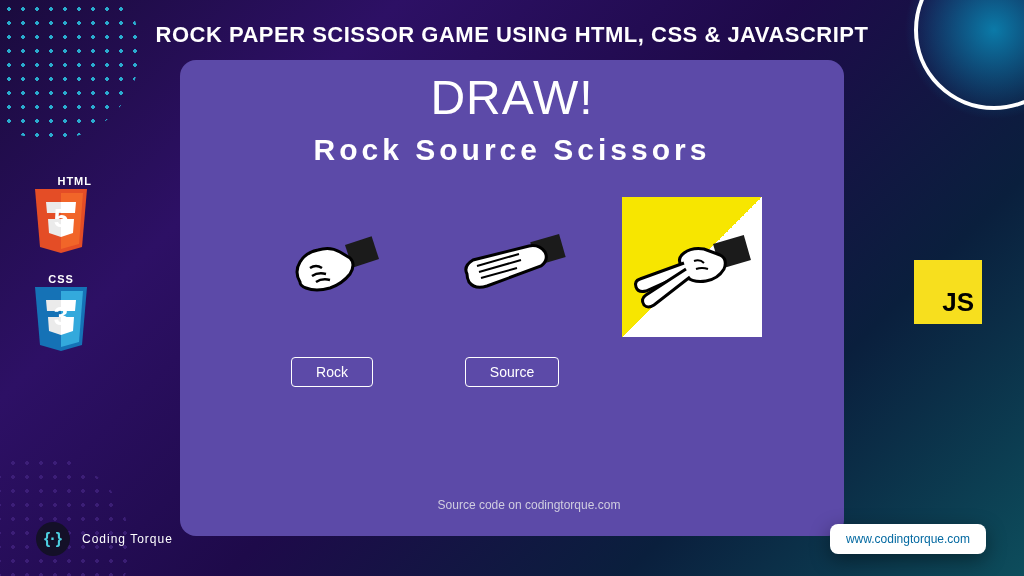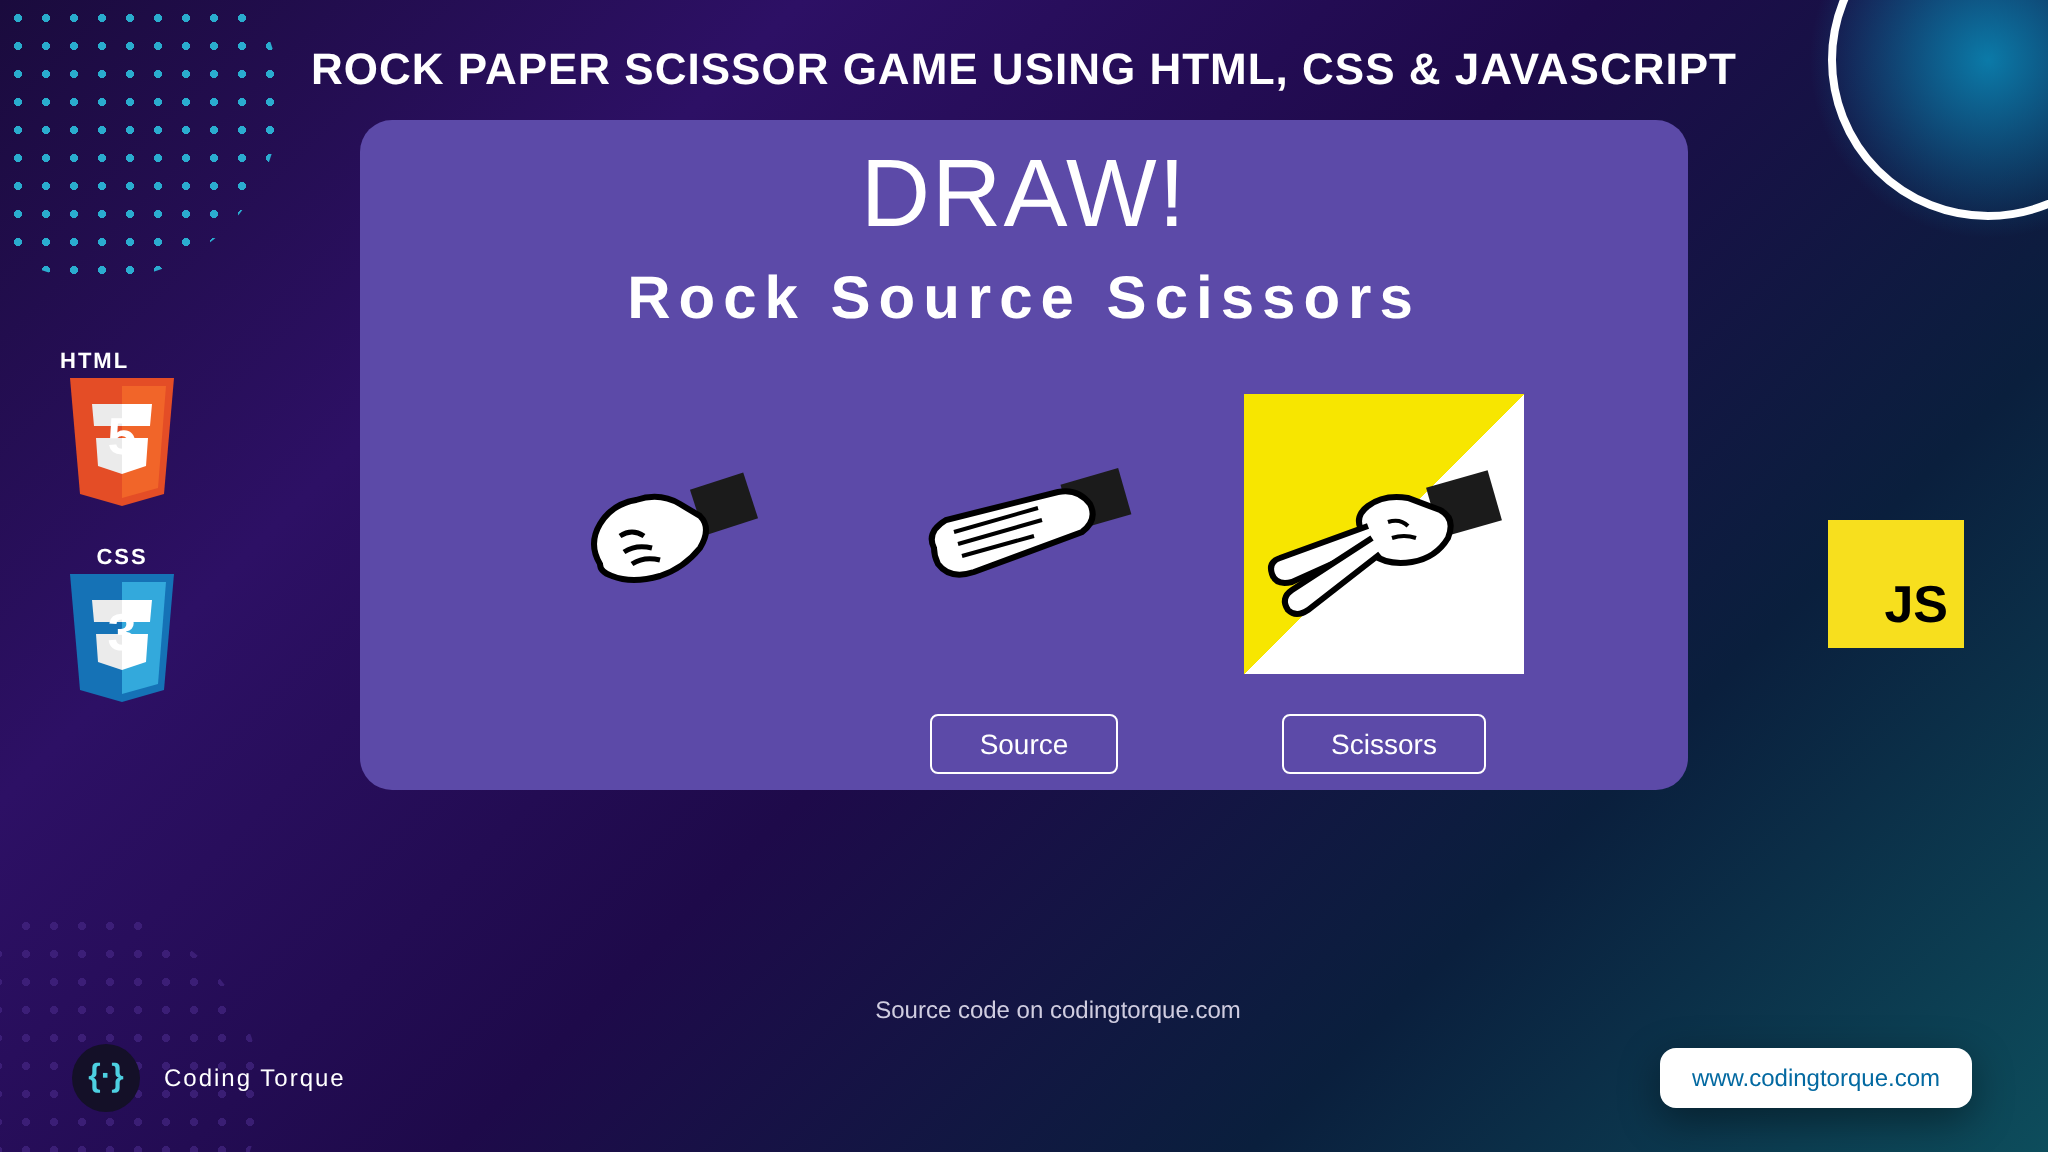--- a/index.html
+++ b/index.html
@@ -62,21 +62,21 @@
     text-align: center;
     padding-top: 22px;
     letter-spacing: 0.5px;
   }
 
   .game-card {
     position: absolute;
     top: 60px;
     left: 180px;
     width: 664px;
-    height: 335px;
+    height: 476px;
     background: #5c4aa8;
     border-radius: 16px;
     color: #ffffff;
     text-align: center;
     padding: 10px 20px 4px 20px;
   }
   .result-text {
     font-size: 48px;
     font-weight: 300;
     letter-spacing: 1px;
@@ -219,20 +219,21 @@
   <div class="choices">
 
     <div class="choice">
       <div class="choice-img">
         <svg width="100" height="90" viewBox="0 0 100 90">
           <rect x="66" y="18" width="28" height="24" fill="#1b1b1b" transform="rotate(-18 80 30)"></rect>
           <path d="M18 60 Q12 50 18 40 Q24 30 36 28 Q48 24 58 30 L68 36 Q74 42 68 52 Q60 62 48 66 Q34 70 24 66 Q18 64 18 60 Z" fill="#ffffff" stroke="#000" stroke-width="3"></path>
           <path d="M28 46 Q34 42 40 46 M30 54 Q36 50 44 52 M34 60 Q40 56 48 58" stroke="#000" stroke-width="2.5" fill="none"></path>
         </svg>
       </div>
+      <button class="choice-btn">Rock</button>
     </div>
 
     <div class="choice">
       <div class="choice-img">
         <svg width="110" height="90" viewBox="0 0 110 90">
           <rect x="76" y="16" width="30" height="24" fill="#1b1b1b" transform="rotate(-16 90 28)"></rect>
           <path d="M10 52 Q6 44 16 38 L72 24 Q82 22 88 30 Q92 38 84 44 L30 64 Q18 68 12 60 Q10 56 10 52 Z" fill="#ffffff" stroke="#000" stroke-width="3"></path>
           <path d="M20 44 L62 32 M22 50 L64 38 M24 56 L60 46" stroke="#000" stroke-width="2" fill="none"></path>
         </svg>
       </div>
@@ -242,28 +243,27 @@
     <div class="choice">
       <div class="choice-img highlighted">
         <svg width="120" height="100" viewBox="0 0 120 100">
           <rect x="84" y="22" width="32" height="26" fill="#1b1b1b" transform="rotate(-16 100 35)"></rect>
           <path d="M50 50 Q44 42 52 36 Q60 30 72 32 L88 38 Q96 42 92 52 Q86 62 74 64 Q62 66 54 60 Q50 56 50 50 Z" fill="#ffffff" stroke="#000" stroke-width="3"></path>
           <path d="M52 46 L8 62 Q2 64 4 70 Q6 76 14 74 L54 56" fill="#ffffff" stroke="#000" stroke-width="3"></path>
           <path d="M54 52 L14 78 Q8 82 12 88 Q16 92 22 88 L58 60" fill="#ffffff" stroke="#000" stroke-width="3"></path>
           <path d="M62 44 Q68 42 72 46 M64 52 Q70 50 76 52" stroke="#000" stroke-width="2" fill="none"></path>
         </svg>
       </div>
-      <button class="choice-btn">Scissors</button>
     </div>
 
   </div>
 </div>
 
 <div class="left-logos">
-  <div style="text-align:left;">
+  <div style="text-align:right;">
     <div class="logo-label">HTML</div>
     <div class="html5-shield">
       <svg width="62" height="70" viewBox="0 0 62 70">
         <path d="M5 2 L57 2 L52 60 L31 66 L10 60 Z" fill="#e44d26"></path>
         <path d="M31 6 L53 6 L49 57 L31 62 Z" fill="#f16529"></path>
         <path d="M31 15 L16 15 L17 26 L31 26 Z M31 32 L18 32 L19 46 L31 50 Z" fill="#ebebeb"></path>
         <path d="M31 15 L46 15 L45 26 L31 26 Z M31 32 L44 32 L43 46 L31 50 Z" fill="#ffffff"></path>
         <text x="31" y="40" text-anchor="middle" fill="#ffffff" font-size="26" font-weight="800">5</text>
       </svg>
     </div>

